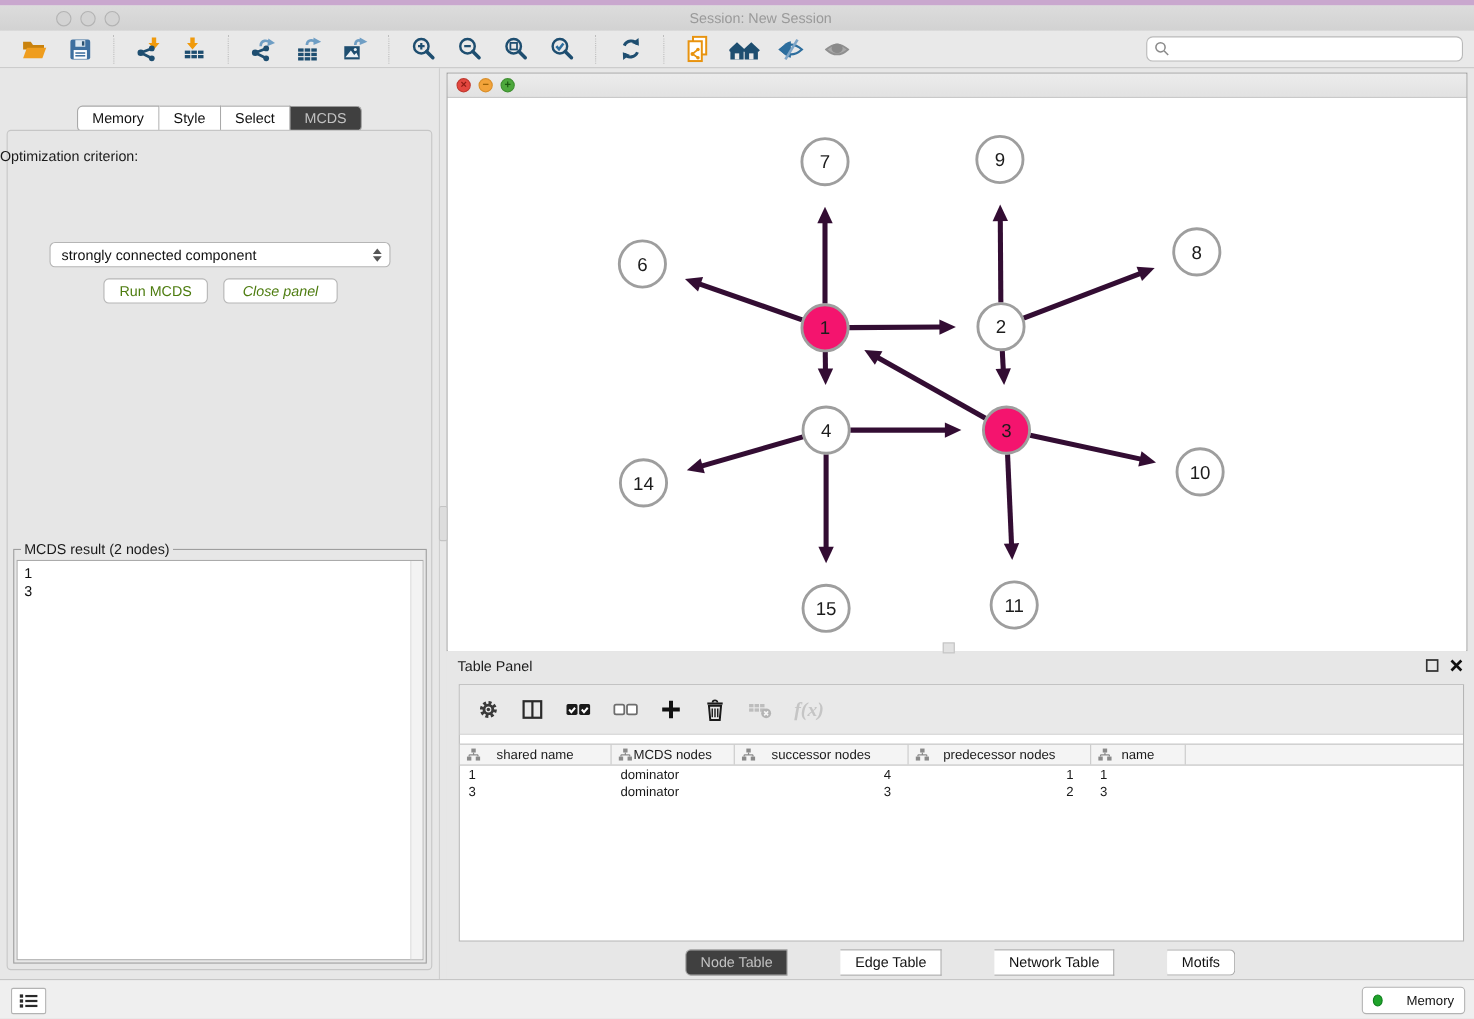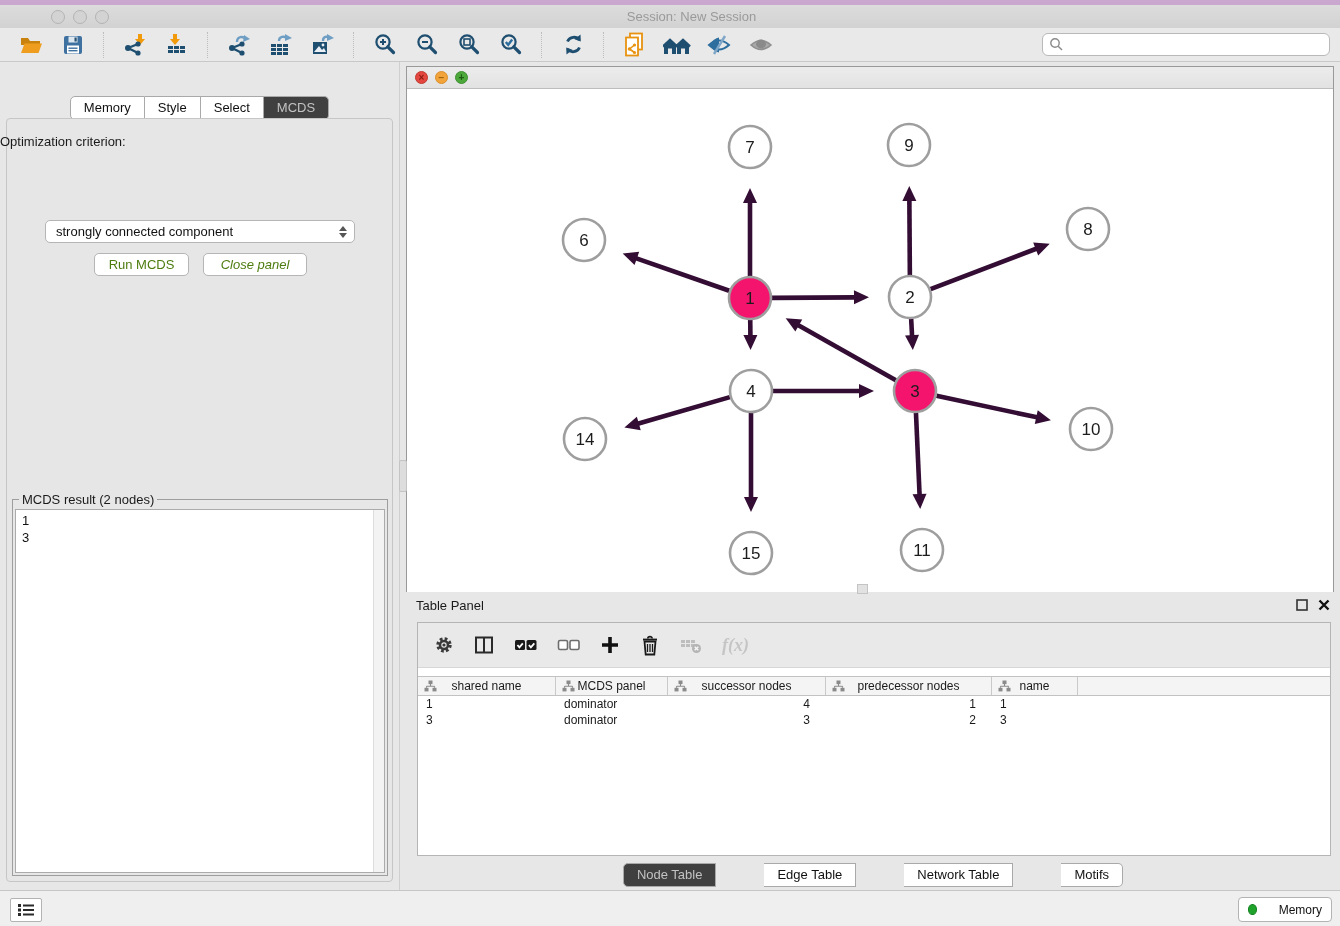--- a/index.html
+++ b/index.html
@@ -458,21 +458,21 @@
   </svg>
 <span>shared name</span>
           </div>
           <div class="th" style="width: 112px;">
   <svg class="col-glyph" width="13" height="12" viewBox="0 0 13 12">
     <rect x="4.5" y="0.5" width="4" height="3.6" fill="#8A8A8A"></rect>
     <path d="M6.5 4 v2.2 M2.5 6.2 h8 M2.5 6.2 v1.6 M10.5 6.2 v1.6" stroke="#8A8A8A" stroke-width="1.1" fill="none"></path>
     <rect x="0.5" y="7.8" width="4" height="3.6" fill="#8A8A8A"></rect>
     <rect x="8.5" y="7.8" width="4" height="3.6" fill="#8A8A8A"></rect>
   </svg>
-<span>MCDS panel</span>
+<span>MCDS nodes</span>
           </div>
           <div class="th" style="width: 158px;">
   <svg class="col-glyph" width="13" height="12" viewBox="0 0 13 12">
     <rect x="4.5" y="0.5" width="4" height="3.6" fill="#8A8A8A"></rect>
     <path d="M6.5 4 v2.2 M2.5 6.2 h8 M2.5 6.2 v1.6 M10.5 6.2 v1.6" stroke="#8A8A8A" stroke-width="1.1" fill="none"></path>
     <rect x="0.5" y="7.8" width="4" height="3.6" fill="#8A8A8A"></rect>
     <rect x="8.5" y="7.8" width="4" height="3.6" fill="#8A8A8A"></rect>
   </svg>
 <span>successor nodes</span>
           </div>

